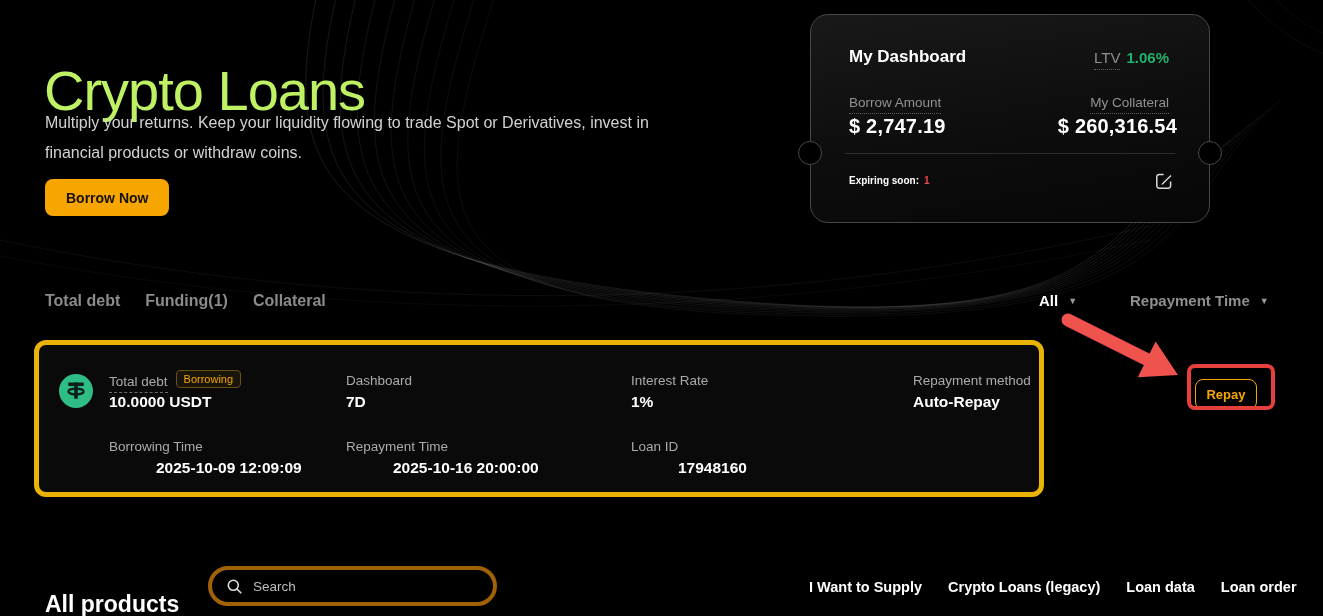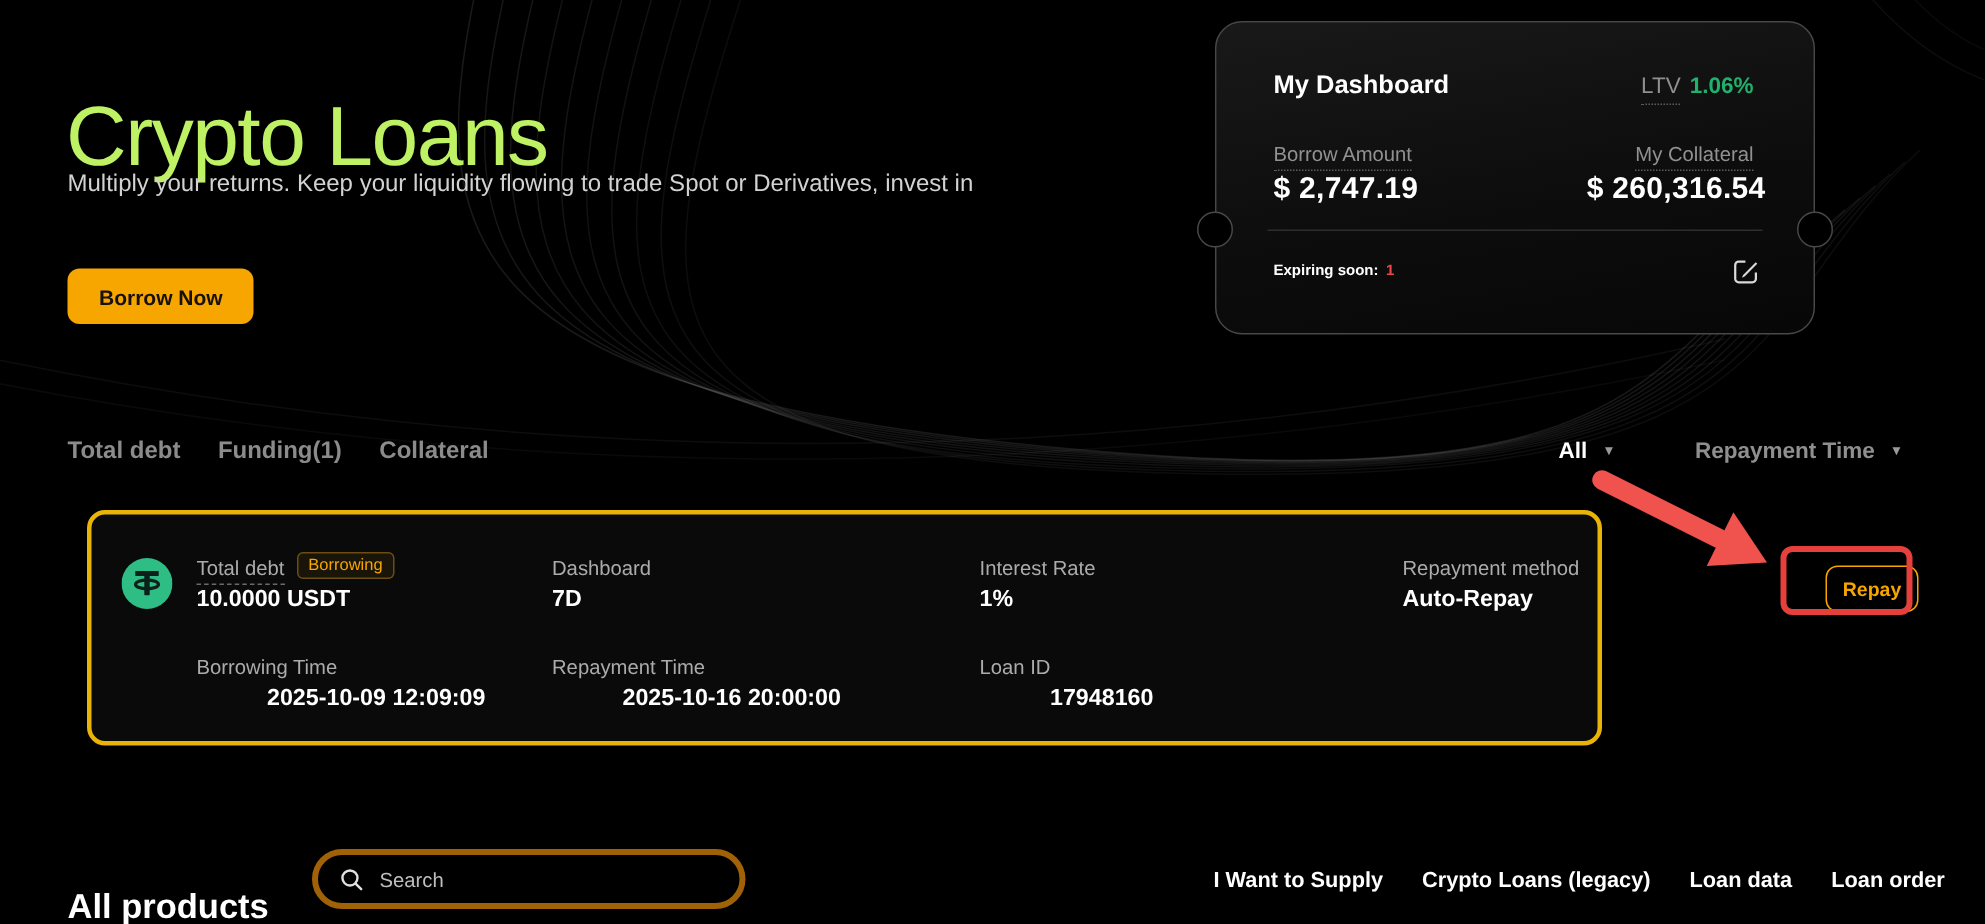--- a/index.html
+++ b/index.html
@@ -49,22 +49,22 @@
   .tabs{position:absolute;left:45px;top:292px;display:flex;gap:25px;}
   .tab{font-size:16px;font-weight:700;color:#8b8b8b;padding-bottom:12px;cursor:pointer;border-bottom:3px solid transparent;}
   .tab.active{color:#fff;border-bottom-color:#F7A600;}
   .filter{position:absolute;top:292px;font-size:15px;font-weight:700;cursor:pointer;}
   .filter .caret{font-size:9px;color:#9a9a9a;margin-left:10px;vertical-align:2px;}
   .filter-status{left:1039px;color:#fff;}
   .filter-sort{left:1130px;color:#8f8f8f;}
 
   
   .loan{
-    position:absolute;left:58px;top:340px;width:1010px;height:157px;box-sizing:border-box;
-    border:3px solid #eab308;border-radius:12px;background:#0a0a0a;
+    position:absolute;left:34px;top:340px;width:1010px;height:157px;box-sizing:border-box;
+    border:5px solid #eab308;border-radius:12px;background:#0a0a0a;
   }
   .coin{position:absolute;left:20px;top:29px;width:34px;height:34px;}
   .f-label{position:absolute;font-size:13.5px;color:#ababab;white-space:nowrap;}
   .f-value{position:absolute;font-size:15.5px;font-weight:700;color:#fff;white-space:nowrap;}
   .r1l{top:28px;} .r1v{top:48px;} .r2l{top:94px;} .r2v{top:114px;margin-left:47px;}
   .c1{left:70px;} .c2{left:307px;} .c3{left:592px;} .c4{left:874px;}
   .dashed-u{border-bottom:1px dashed #6a6a6a;padding-bottom:3px;}
   .badge{
     display:inline-block;margin-left:8px;font-size:11px;font-weight:400;color:#F7A600;
     border:1px solid #6b4e12;background:rgba(247,166,0,0.07);
@@ -115,20 +115,21 @@
     <path opacity="0.05" d="M-20,236 C300,304 700,330 1150,226"></path>
     <path opacity="0.04" d="M-20,252 C300,316 700,336 1150,240"></path>
     <path opacity="0.05" d="M1240,-10 C1268,24 1296,44 1330,56"></path>
     <path opacity="0.04" d="M1268,-10 C1288,14 1308,28 1330,36"></path>
   </g>
 </svg>
 
 <h1 class="hero-title">Crypto Loans</h1>
 <div class="hero-sub">
   <span style="display:block">Multiply your returns. Keep your liquidity flowing to trade Spot or Derivatives, invest in</span>
+  <span style="display:block">financial products or withdraw coins.</span>
 </div>
 <button class="borrow-btn">Borrow Now</button>
 
 <aside class="dash">
   <div class="notch notch-left"></div>
   <div class="notch notch-right"></div>
   <div class="dash-divider"></div>
 
   <div class="dash-title">My Dashboard</div>
 

